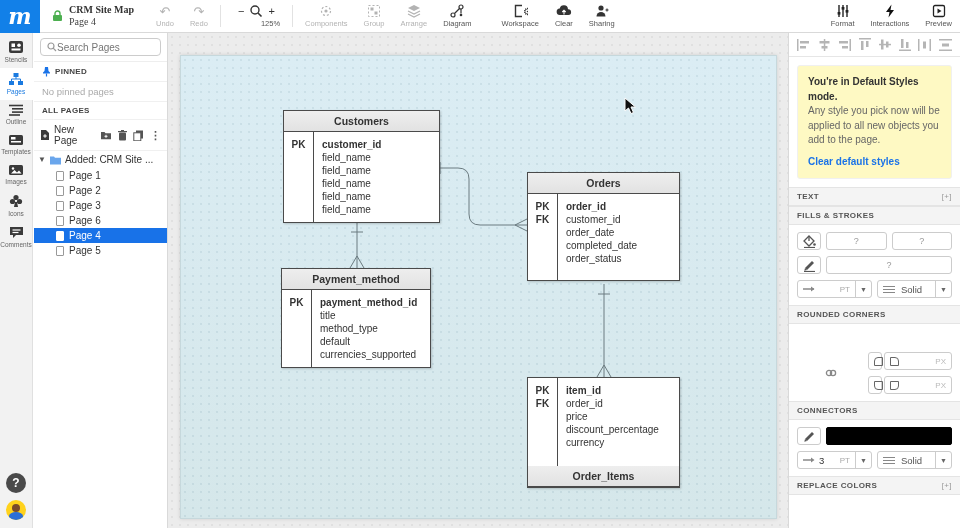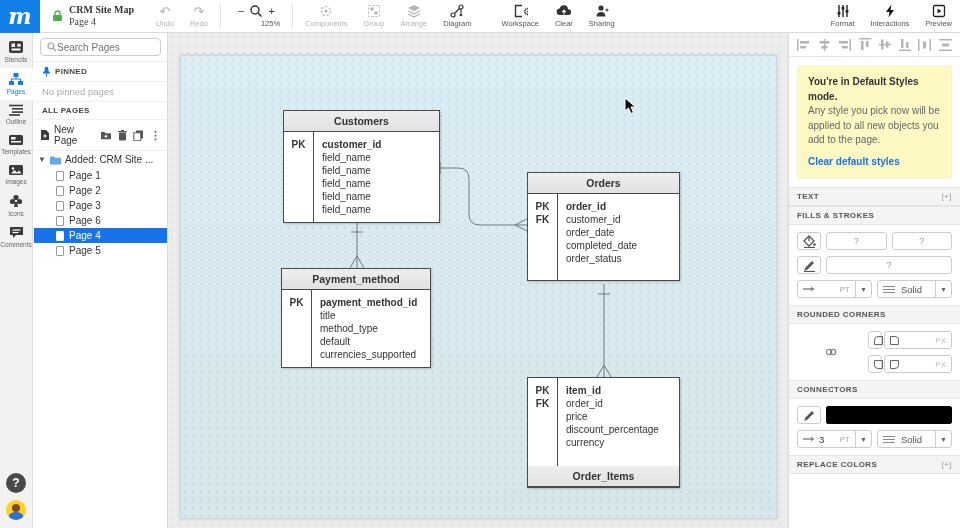--- a/index.html
+++ b/index.html
@@ -81,21 +81,21 @@
   .notice .nt { font-weight:bold; color:#333; }
   .notice a { color:#1a73e8; font-weight:bold; text-decoration:none; cursor:pointer; display:inline-block; margin-top:7px; }
   .ctrl-area { padding:7px 8px; display:flex; flex-direction:column; gap:6px; }
   .ctl-row { display:flex; gap:5px; align-items:center; }
   .icon-btn { width:24px; height:18px; border:1px solid #ccc; border-radius:3px; display:flex; align-items:center; justify-content:center; color:#555; background:#fff; cursor:pointer; flex:0 0 24px; }
   .val-input { height:18px; border:1px solid #ccc; border-radius:3px; display:flex; align-items:center; justify-content:center; color:#999; background:#fff; flex:1; cursor:text; }
   .combo { height:18px; border:1px solid #ccc; border-radius:3px; display:flex; align-items:center; background:#fff; flex:1; cursor:pointer; overflow:hidden; }
   .combo .cval { flex:1; display:flex; align-items:center; gap:4px; padding:0 5px; color:#555; font-size:9.5px; white-space:nowrap; }
   .combo .cval .ph { color:#aaa; font-size:8px; margin-left:auto; }
   .combo .caret-box { width:16px; align-self:stretch; border-left:1px solid #ccc; display:flex; align-items:center; justify-content:center; color:#666; font-size:7px; flex:0 0 16px; }
-  .corner-grid { display:grid; grid-template-columns:1fr 14px 1fr; grid-template-rows:18px 18px; gap:6px 2px; align-items:center; }
+  .corner-grid { display:grid; grid-template-columns:1fr 14px 1fr; grid-template-rows:18px 18px; gap:6px 2px; align-items:center;margin-top:21px; }
   .corner-input { height:18px; border:1px solid #ccc; border-radius:3px; display:flex; align-items:center; gap:4px; padding:0 5px; background:#fff; }
   .corner-input input { border:0; outline:0; width:100%; text-align:right; font-size:8px; color:#333; font-family:"Liberation Sans",sans-serif; }
   .corner-input input::placeholder { color:#bbb; }
   .csq { width:9px; height:9px; border:1.5px solid #666; flex:0 0 9px; }
   .csq.tl { border-top-left-radius:4px; } .csq.tr { border-top-right-radius:4px; }
   .csq.bl { border-bottom-left-radius:4px; } .csq.br { border-bottom-right-radius:4px; }
   .chain { grid-row:1 / span 2; display:flex; align-items:center; justify-content:center; color:#888; }
   .swatch-black { flex:1; height:18px; background:#000; border:1px solid #000; border-radius:2px; cursor:pointer; }
   .lines-ic { display:inline-block; width:12px; border-top:1px solid #888; box-shadow:0 3px 0 #888, 0 6px 0 #888; height:1px; margin-right:2px; margin-top:-5px; }
 </style>

